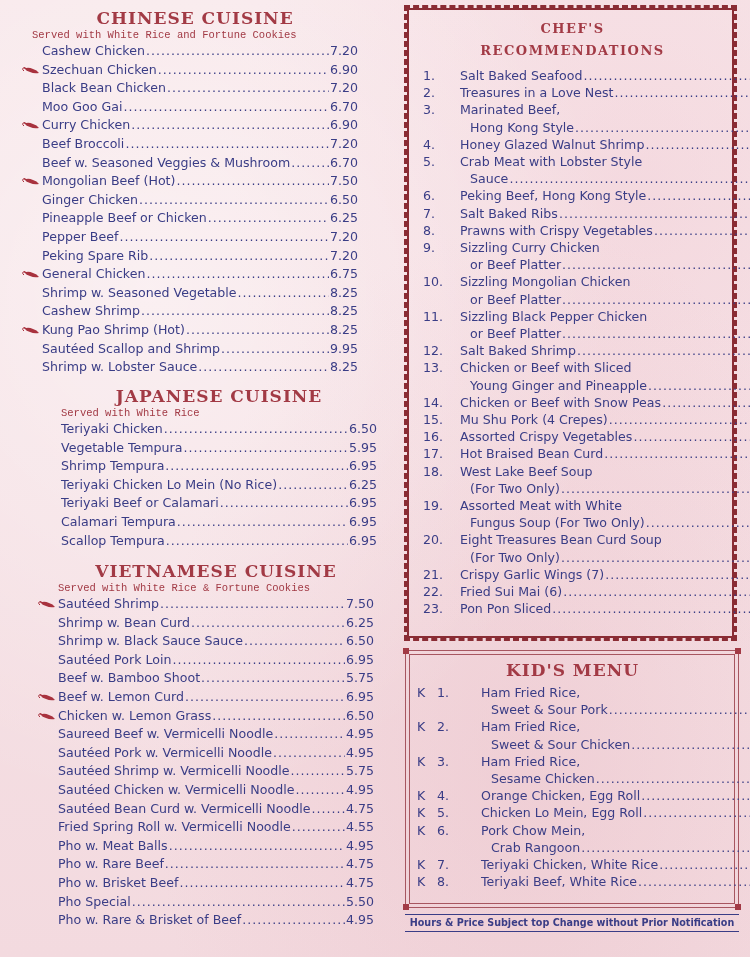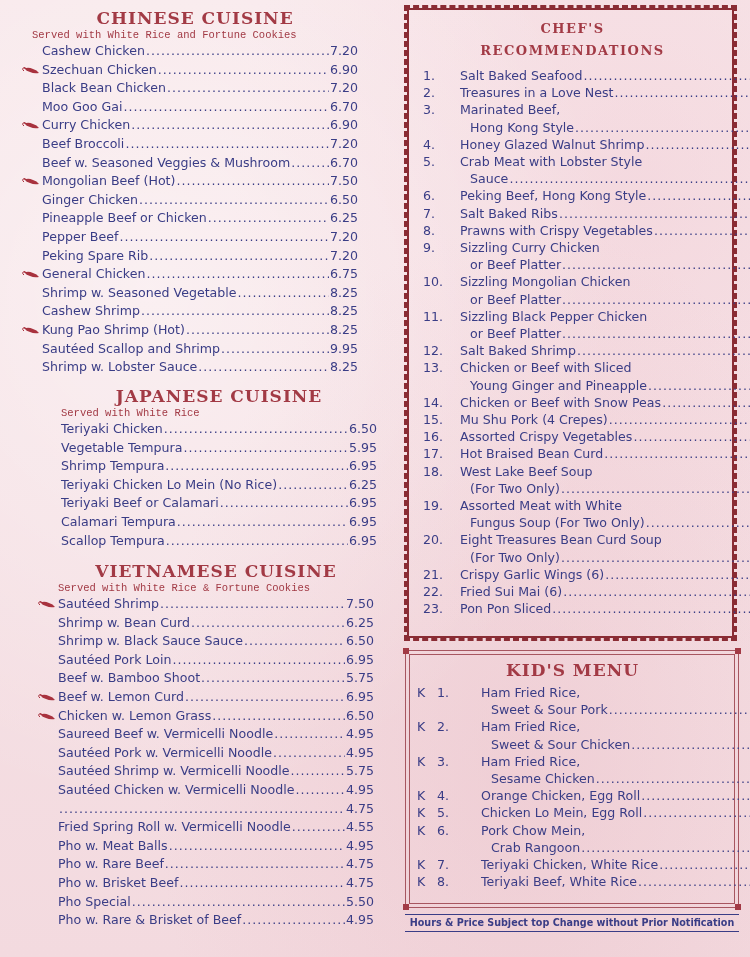--- a/index.html
+++ b/index.html
@@ -344,20 +344,21 @@
           <span class="name">Sautéed Shrimp w. Vermicelli Noodle</span>
           <span class="dots"></span>
           <span class="price">5.75</span>
         </div>
         <div class="item">
           <span class="name">Sautéed Chicken w. Vermicelli Noodle</span>
           <span class="dots"></span>
           <span class="price">4.95</span>
         </div>
         <div class="item">
+          <span class="name">Sautéed Bean Curd w. Vermicelli Noodle</span>
           <span class="dots"></span>
           <span class="price">4.75</span>
         </div>
         <div class="item">
           <span class="name">Fried Spring Roll w. Vermicelli Noodle</span>
           <span class="dots"></span>
           <span class="price">4.55</span>
         </div>
         <div class="item">
           <span class="name">Pho w. Meat Balls</span>
@@ -581,21 +582,21 @@
           <div class="line2">
             <span class="name">(For Two Only)</span>
             <span class="dots"></span>
           </div>
         </div>
       </div>
       <div class="citem">
         <span class="num">21.</span>
         <div class="body">
           <div class="row">
-            <span class="name">Crispy Garlic Wings (6)</span>
+            <span class="name">Crispy Garlic Wings (7)</span>
             <span class="dots"></span>
           </div>
         </div>
       </div>
       <div class="citem">
         <span class="num">22.</span>
         <div class="body">
           <div class="row">
             <span class="name">Fried Sui Mai (6)</span>
             <span class="dots"></span>

